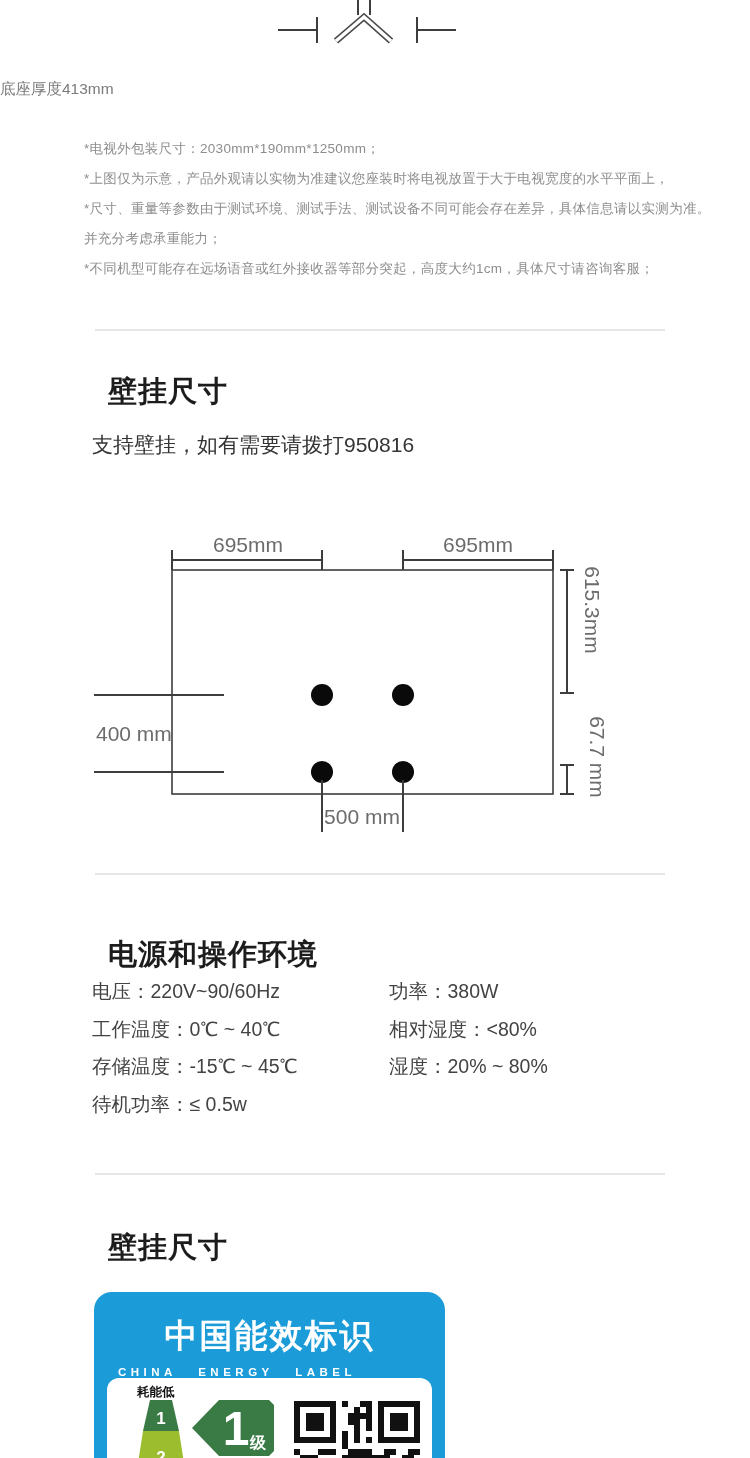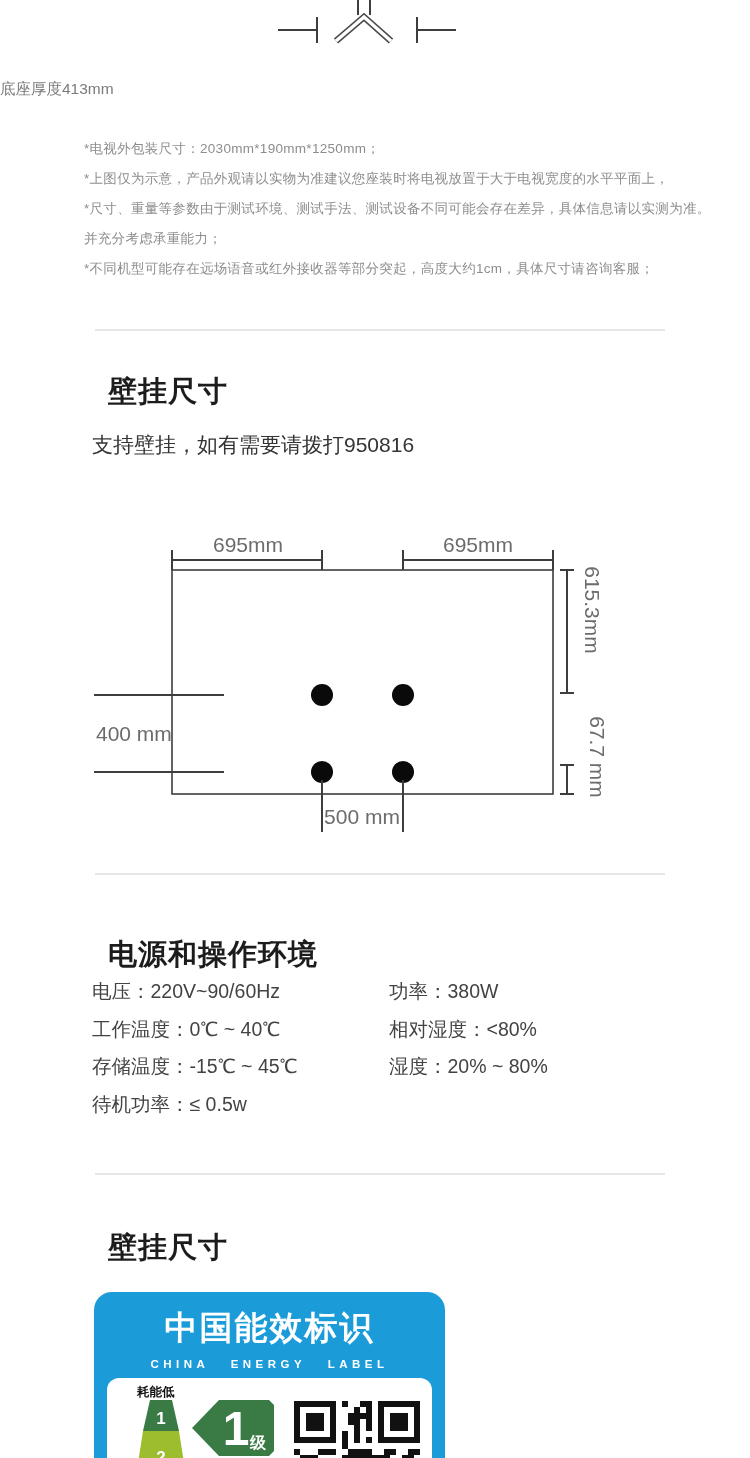--- a/index.html
+++ b/index.html
@@ -32,24 +32,24 @@
   .stand-svg .ln{stroke:var(--line,#3d3d3d);stroke-width:2;}
 
   
   .spec{position:absolute;font-size:19.5px;color:#434343;white-space:nowrap;}
   .sl{left:92px}.sr{left:389px}
   .r0{top:978px}.r1{top:1016px}.r2{top:1053px}.r3{top:1091px}
 
   
   .card{position:absolute;left:94px;top:1292px;width:351px;height:206px;
         background:var(--blue,#1b9cd9);border-radius:18px;}
-  .card-title{padding-top:14px;text-align:center;color:#fff;font-weight:700;
+  .card-title{padding-top:22px;text-align:center;color:#fff;font-weight:700;
               font-size:33px;letter-spacing:2px;}
-  .card-sub{margin-top:7px;text-align:center;color:#fff;font-weight:700;
-            font-size:11.5px;letter-spacing:4.5px;word-spacing:14px;}
+  .card-sub{margin-top:7px;text-align:left;color:#fff;font-weight:700;
+            font-size:11.5px;letter-spacing:4.5px;word-spacing:14px;padding-left:24px;}
   .panel{position:absolute;left:13px;top:86px;width:325px;height:120px;background:#fff;
          border-radius:12px 12px 0 0;}
   .low{position:absolute;left:30px;top:6px;font-size:12.5px;font-weight:700;color:#111;}
   .pyr{position:absolute;left:26px;top:21px;width:56px;height:92px;}
   .arrow{position:absolute;left:85px;top:21px;width:82px;height:58px;}
   .qr{position:absolute;left:187px;top:23px;width:126px;height:126px;}
   .g-dark{fill:var(--dark-green,#3a7a44);}
   .g-light{fill:var(--light-green,#9cbd2d);}
   .pt{fill:#fff;font-weight:700;font-size:17px;text-anchor:middle;font-family:"Liberation Sans",sans-serif;}
   .big1{fill:#fff;font-weight:700;font-size:48px;text-anchor:middle;font-family:"Liberation Sans",sans-serif;}

